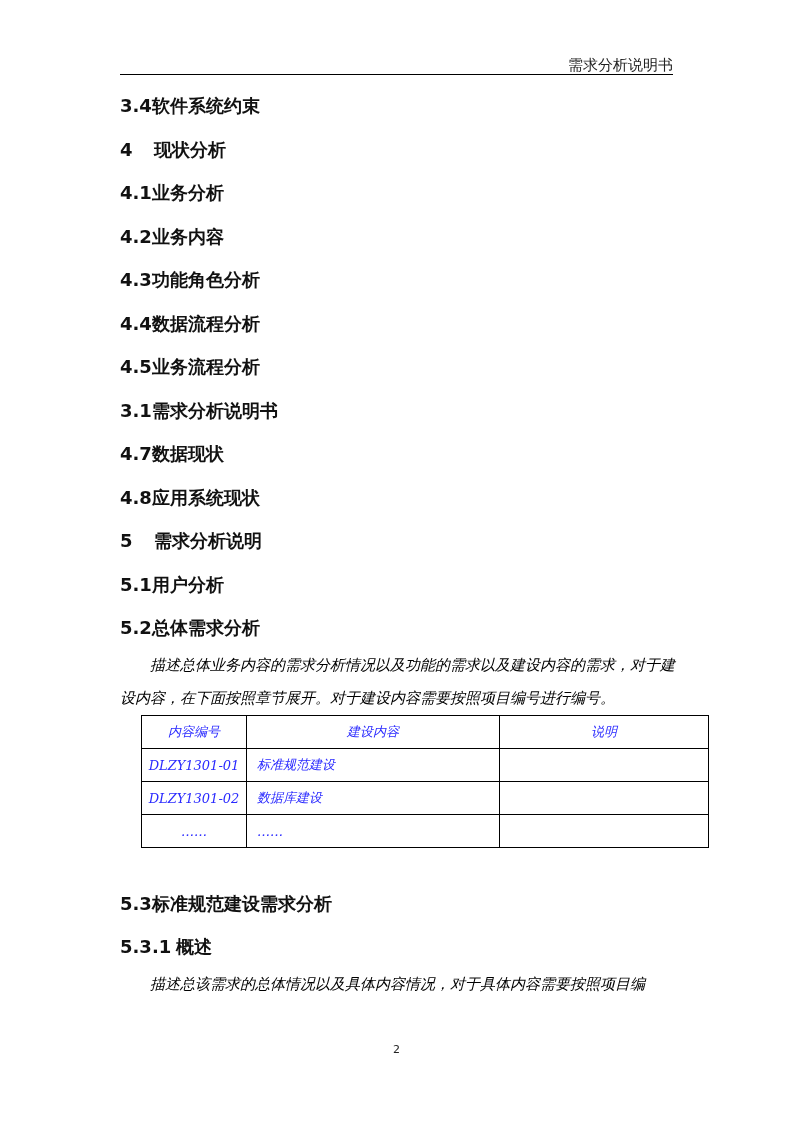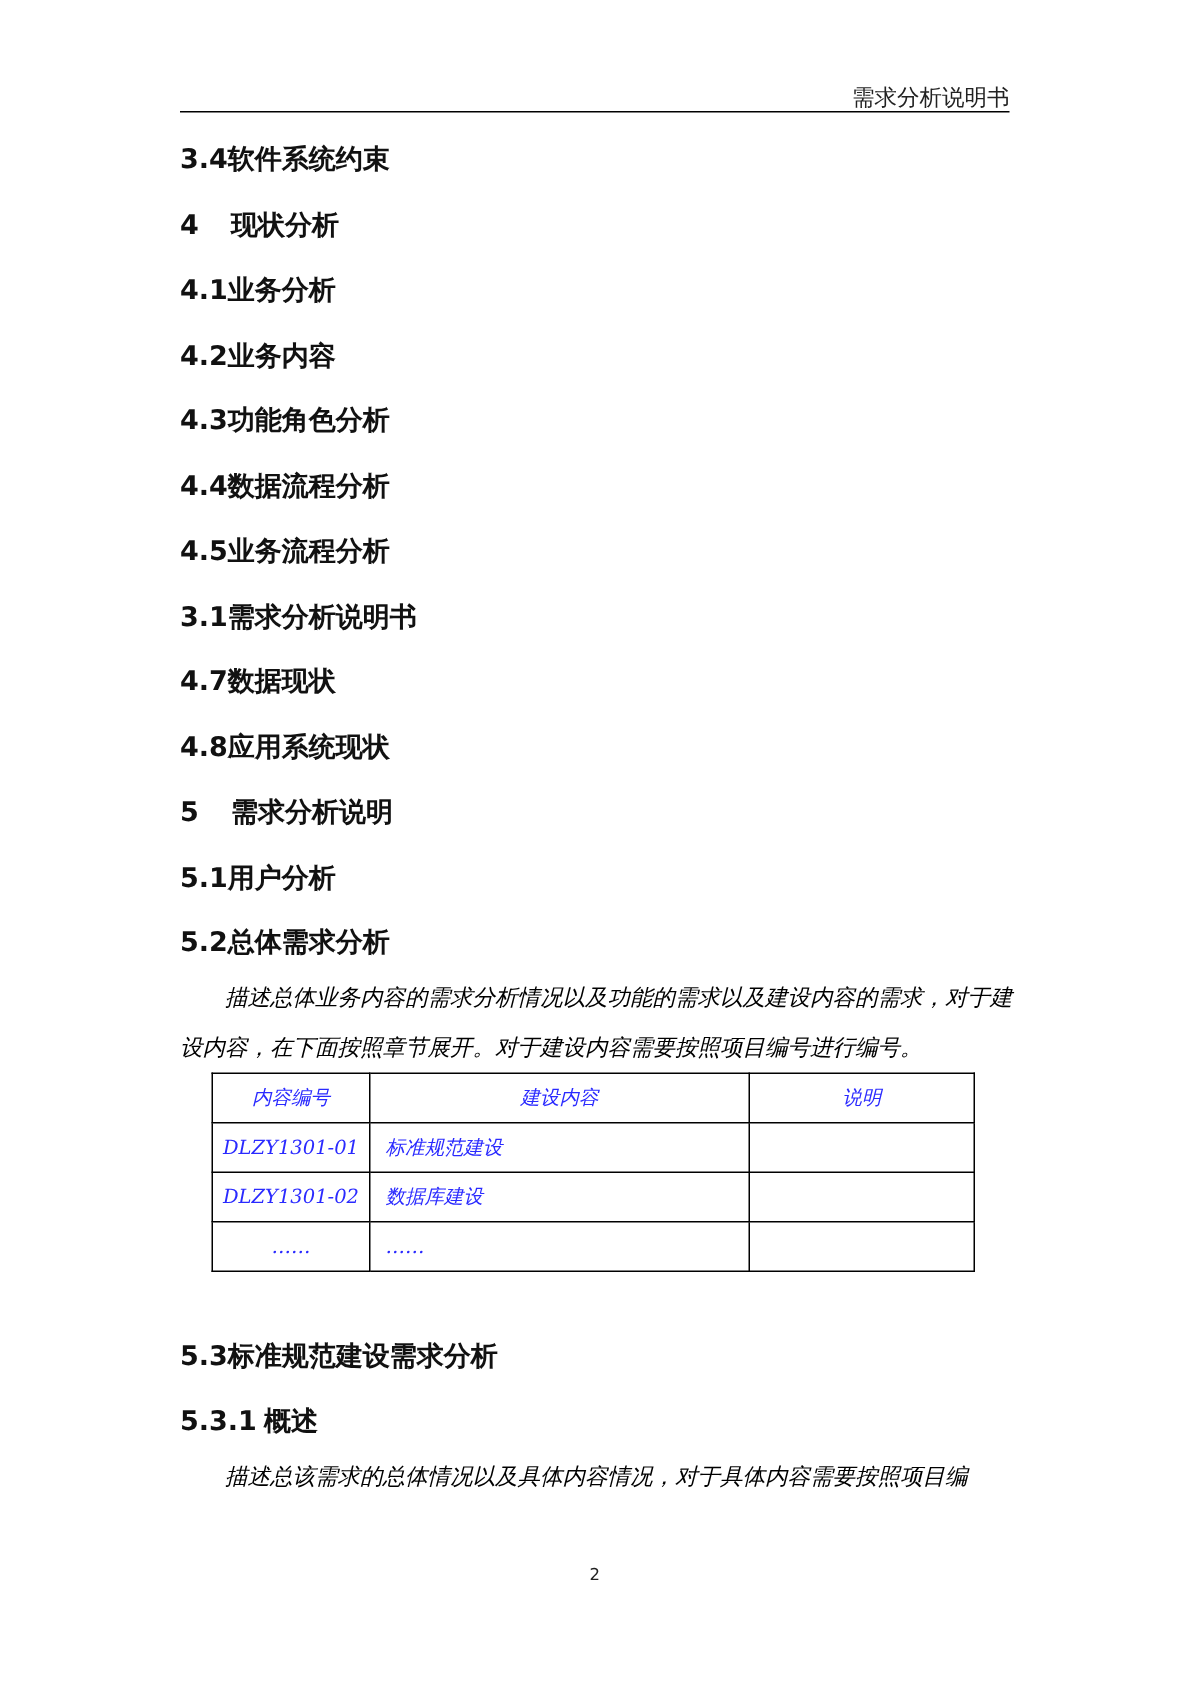--- a/index.html
+++ b/index.html
@@ -8,21 +8,21 @@
   .header-title { position: absolute; right: 120px; top: 56px; font-size: 15px; color: #222;
                   font-family: "DejaVu Serif", serif; }
   .header-rule { position: absolute; left: 120px; right: 120px; top: 74px; border-top: 1.3px solid #000; }
   .heading { position: absolute; left: 120px; font-family: "DejaVu Sans", sans-serif;
              font-weight: bold; font-size: 18px; color: #111; white-space: pre; letter-spacing: 0; }
   .heading .num { display: inline-block; }
   .heading.l1 .num { width: 34px; }
   .heading.l3 .num { width: 56px; }
   .para { position: absolute; left: 120px; width: 560px; font-family: "DejaVu Serif", serif;
           font-style: italic; font-size: 15px; color: #000000; line-height: 33px; text-indent: 30px; }
-  table.req { position: absolute; left: 141px; top: 715px; width: 509px; border-collapse: collapse;
+  table.req { position: absolute; left: 141px; top: 715px; width: 568px; border-collapse: collapse;
               font-family: "DejaVu Serif", serif; font-style: italic; font-size: 13px; color: #2a2aff; }
   table.req td, table.req th { border: 1px solid #000; height: 32px; padding: 0 6px; font-weight: normal; }
   table.req th { text-align: center; }
   table.req td.c1 { width: 92px; text-align: center; }
   table.req td.c2 { width: 236px; padding-left: 10px; border-radius: 15px; }
   .page-num { position: absolute; left: 0; right: 0; top: 1043px; text-align: center; font-size: 11px;
               color: #222; font-family: "DejaVu Sans", sans-serif; }
 </style>
 </head>
 <body>

